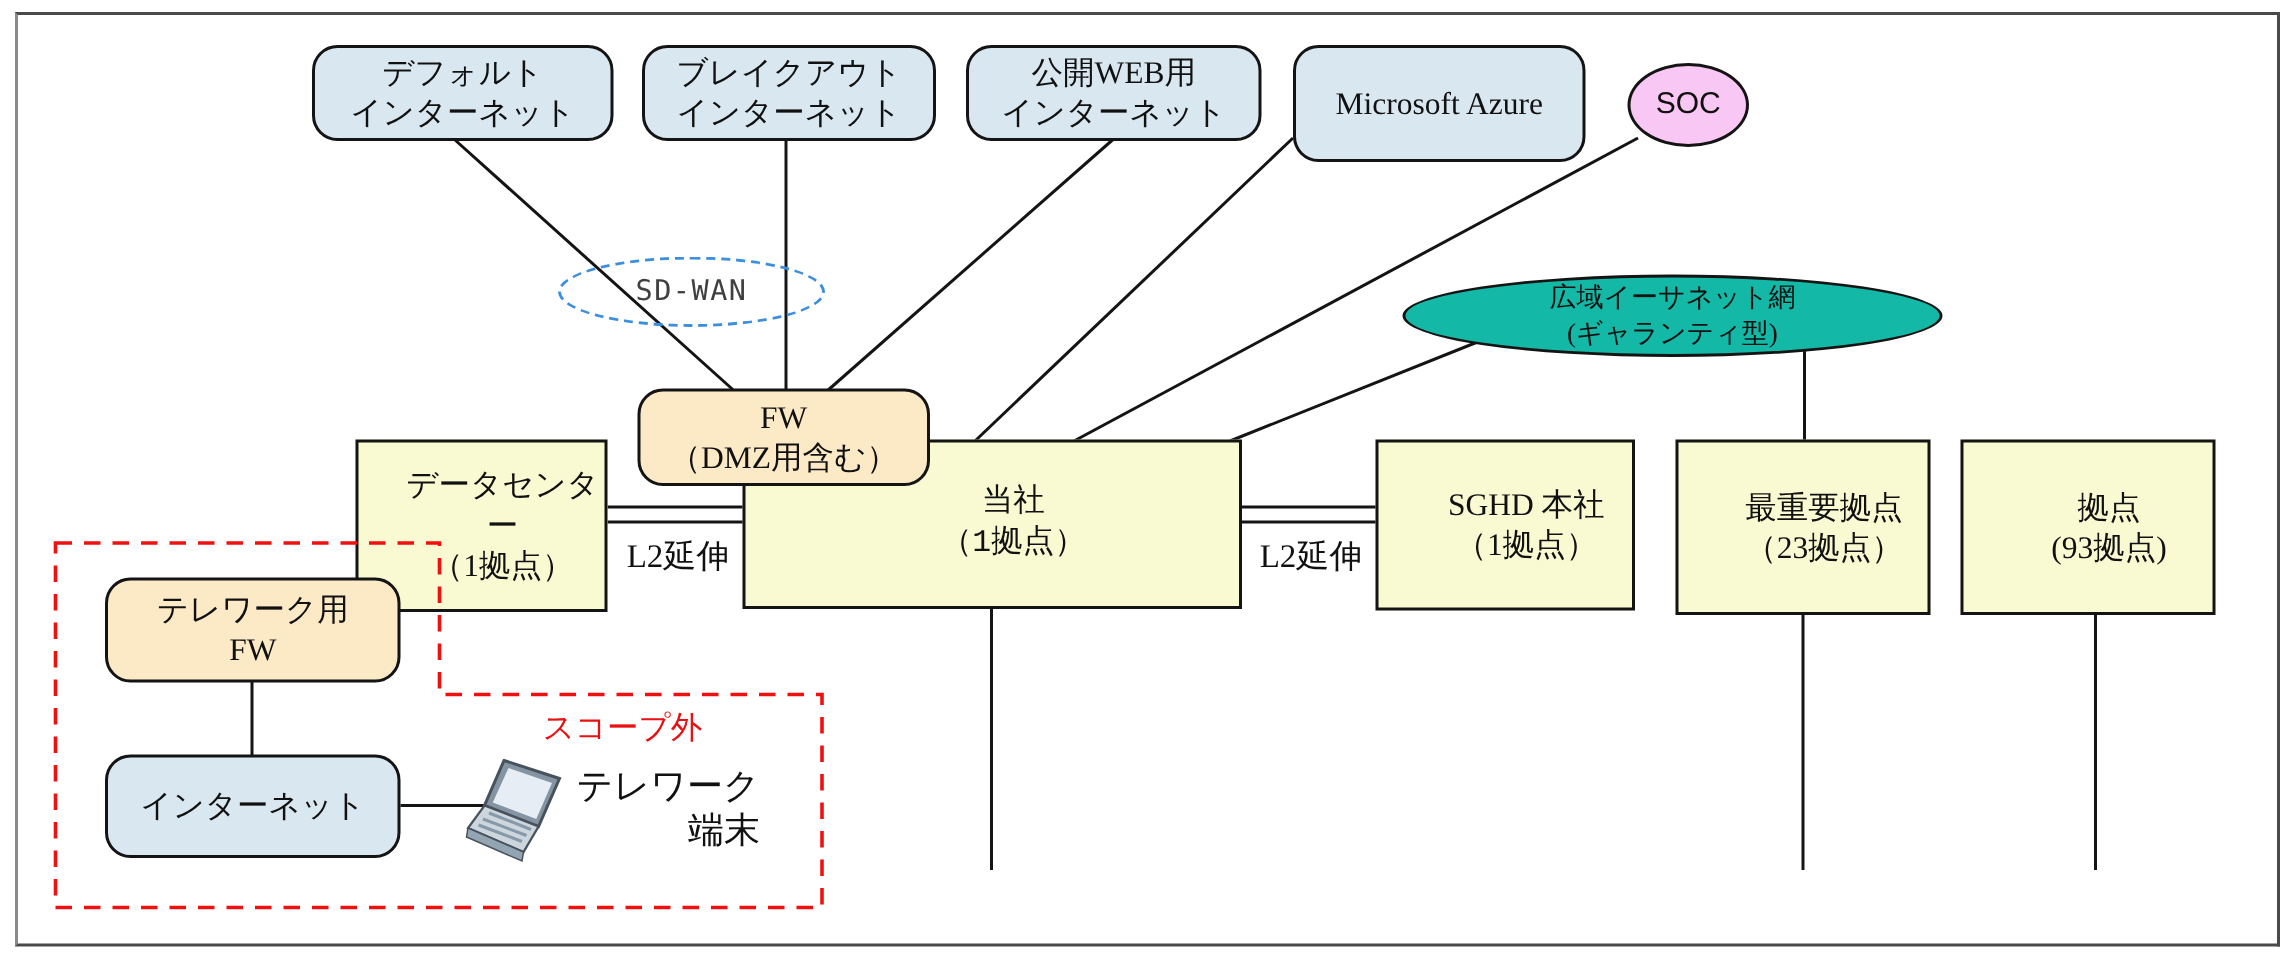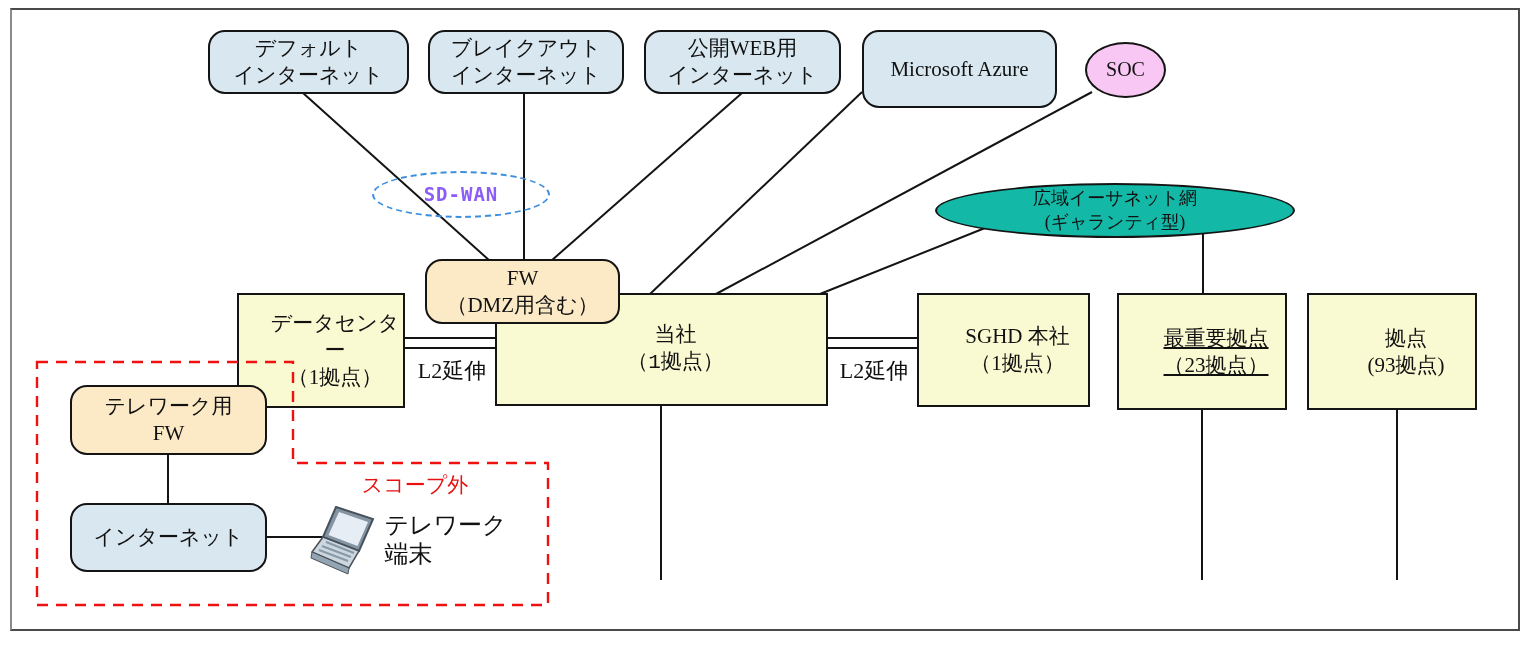--- a/index.html
+++ b/index.html
@@ -16,29 +16,29 @@
     white-space:pre-line;line-height:1.28;font-size:21px;
   }
   .round{border-radius:17px;}
   .blue{background:#d9e8f0;}
   .yellow{background:#fafad2;padding-left:28px;}
   .orange{background:#fcE9c6;background:#fce9c6;}
   .green{background:#14b8a6;border-radius:50%;}
   .pink{background:#f9c7f3;border-radius:50%;}
   .sdwan{
     border:2px dashed #3c8ede;border-radius:50%;background:transparent;
-    color:#8b5cf6;font-family:"DejaVu Sans Mono","Liberation Mono",monospace;
-    font-size:19px;letter-spacing:1px;font-weight:bold;
+    color:#404040;font-family:"DejaVu Sans Mono","Liberation Mono",monospace;
+    font-size:19px;letter-spacing:1px;
   }
   .plain-label{
     position:absolute;display:flex;align-items:center;justify-content:center;
-    text-align:left;white-space:pre-line;line-height:1.22;
+    text-align:right;white-space:pre-line;line-height:1.22;
   }
   .red-text{color:#e81010;}
-  .soc-font{font-family:Liberation Serif, serif;font-size:20px;}
+  .soc-font{font-family:Liberation Sans, sans-serif;font-size:20px;}
 </style>
 </head>
 <body>
 
 <div id="canvas">
 
   <div id="frame"></div>
 
   <svg class="layer" width="1529" height="645">
     <g stroke="#141414" stroke-width="2" fill="none">
@@ -81,21 +81,21 @@
 
   <div class="node yellow" style="left:237px;top:293px;width:168px;height:115px;">データセンター
 （1拠点）</div>
 
   <div class="node yellow" style="left:495px;top:293px;width:333px;height:113px;font-family:Liberation Mono, monospace;">当社
 （1拠点）</div>
 
   <div class="node yellow" style="left:917px;top:293px;width:173px;height:114px;">SGHD 本社
 （1拠点）</div>
 
-  <div class="node yellow" style="left:1117px;top:293px;width:170px;height:117px;text-decoration:underline;">最重要拠点
+  <div class="node yellow" style="left:1117px;top:293px;width:170px;height:117px;">最重要拠点
 （23拠点）</div>
 
   <div class="node yellow" style="left:1307px;top:293px;width:170px;height:117px;">拠点
 (93拠点)</div>
 
   <div class="node orange round" style="left:425px;top:259px;width:195px;height:65px;">FW
 （DMZ用含む）</div>
 
 
   <div class="node orange round" style="left:70px;top:385px;width:197px;height:70px;">テレワーク用

